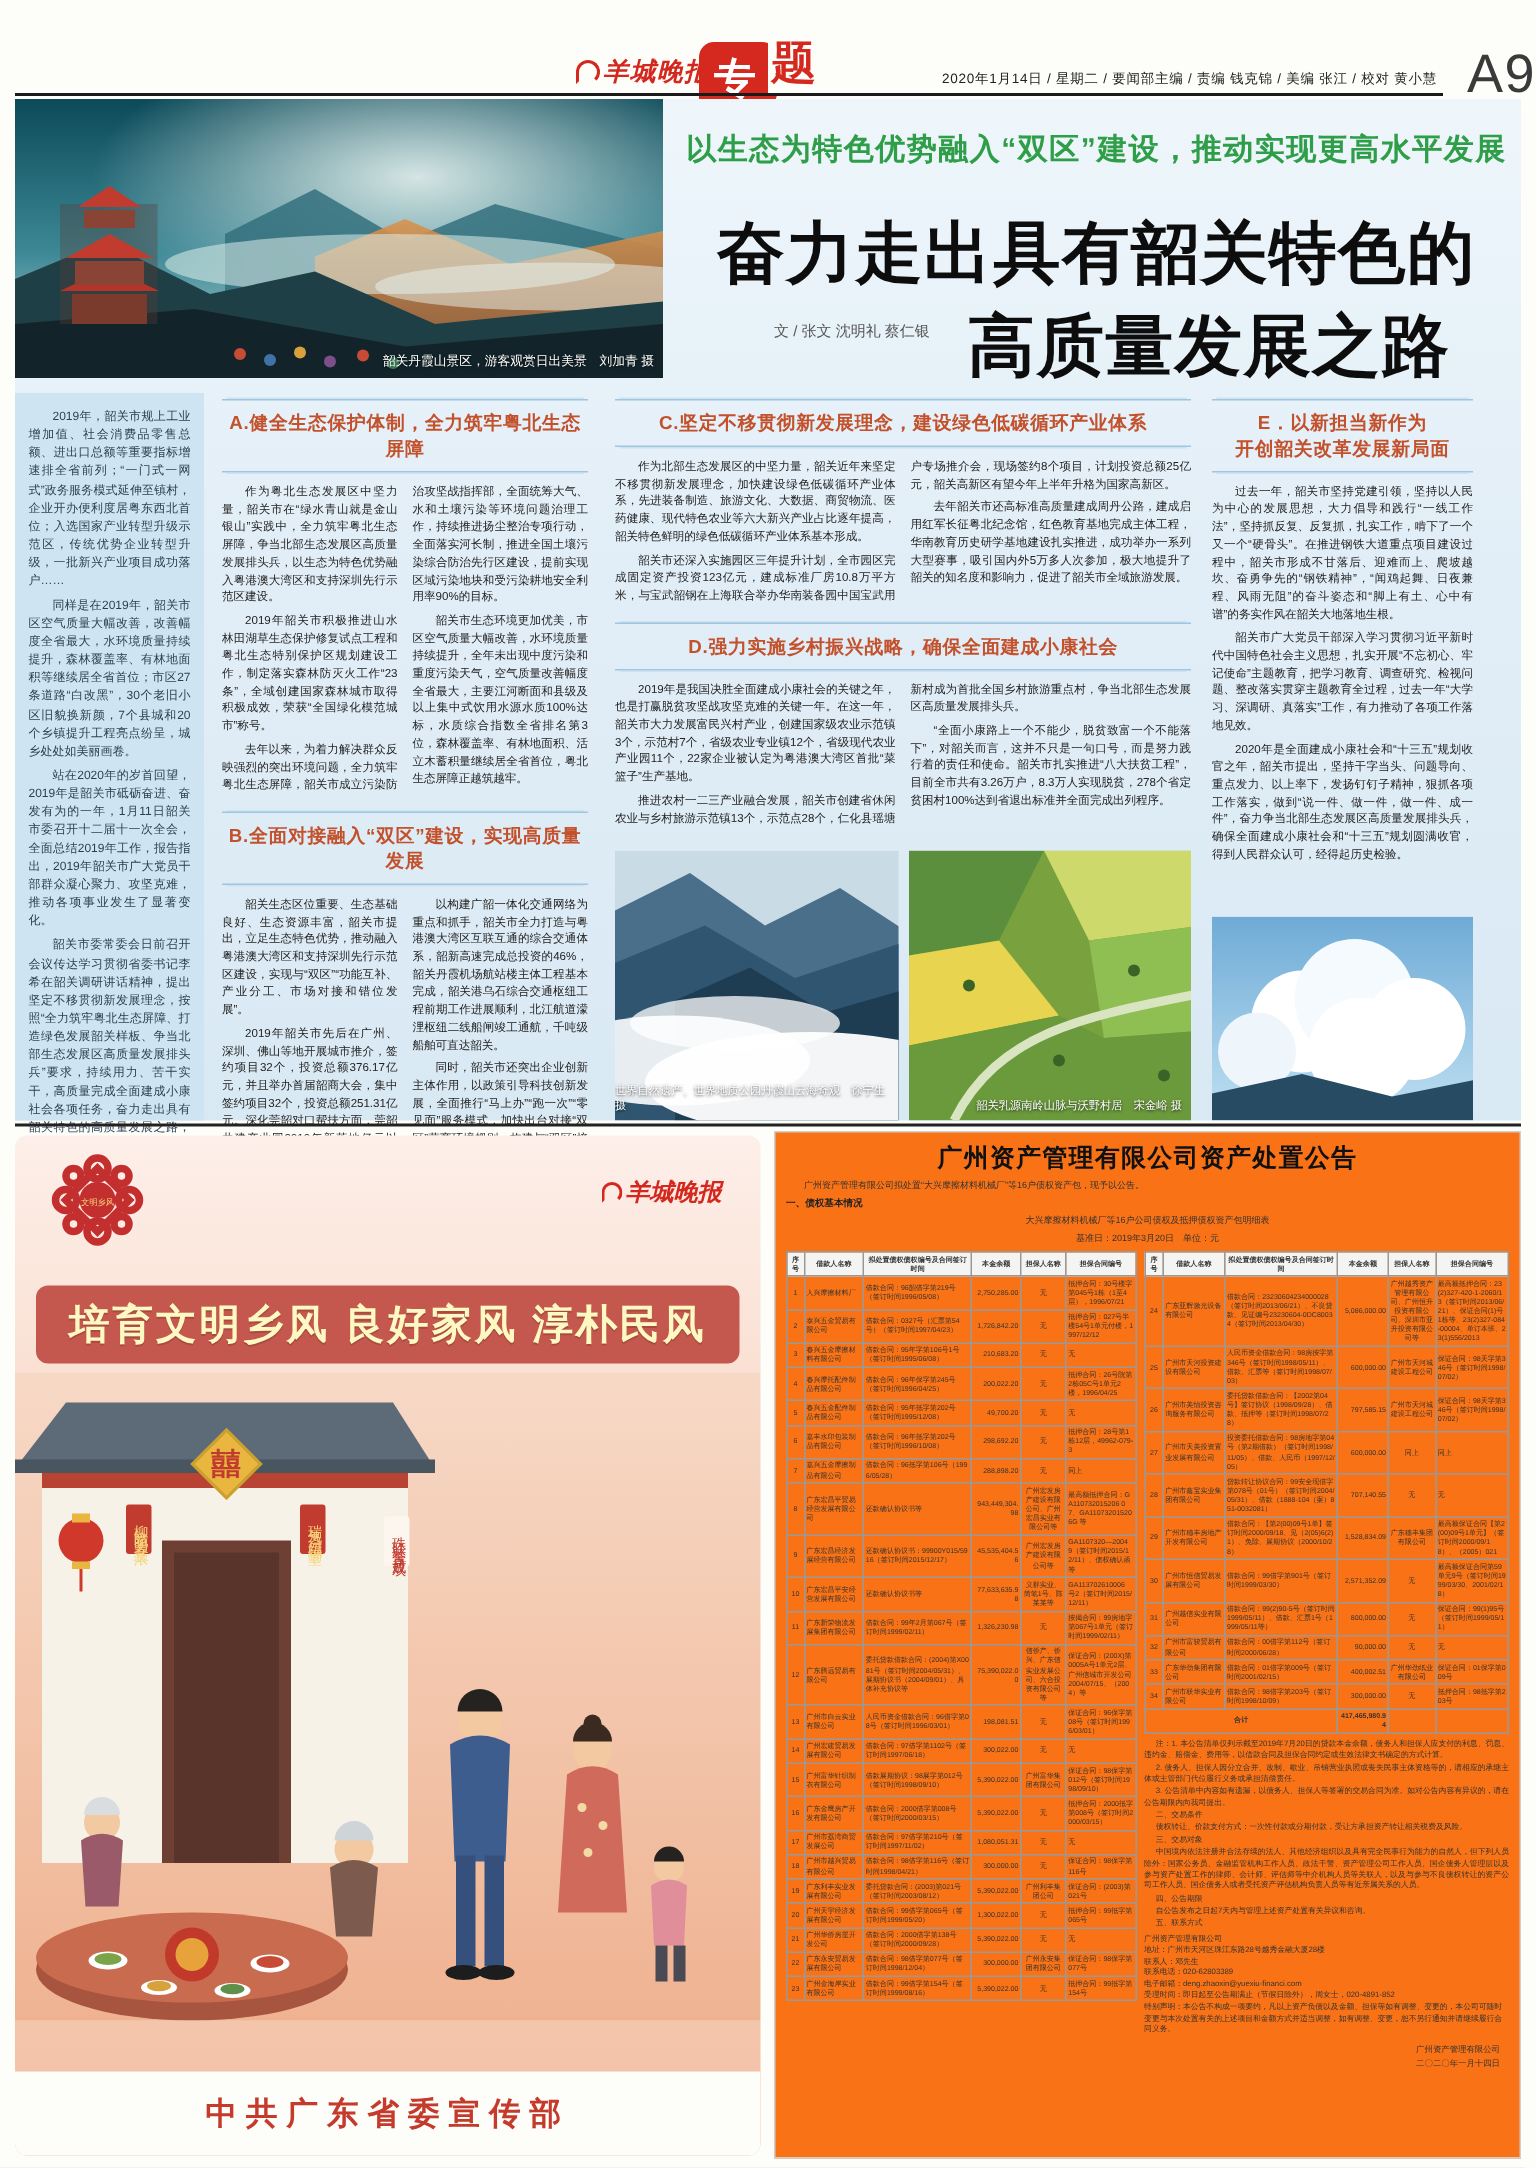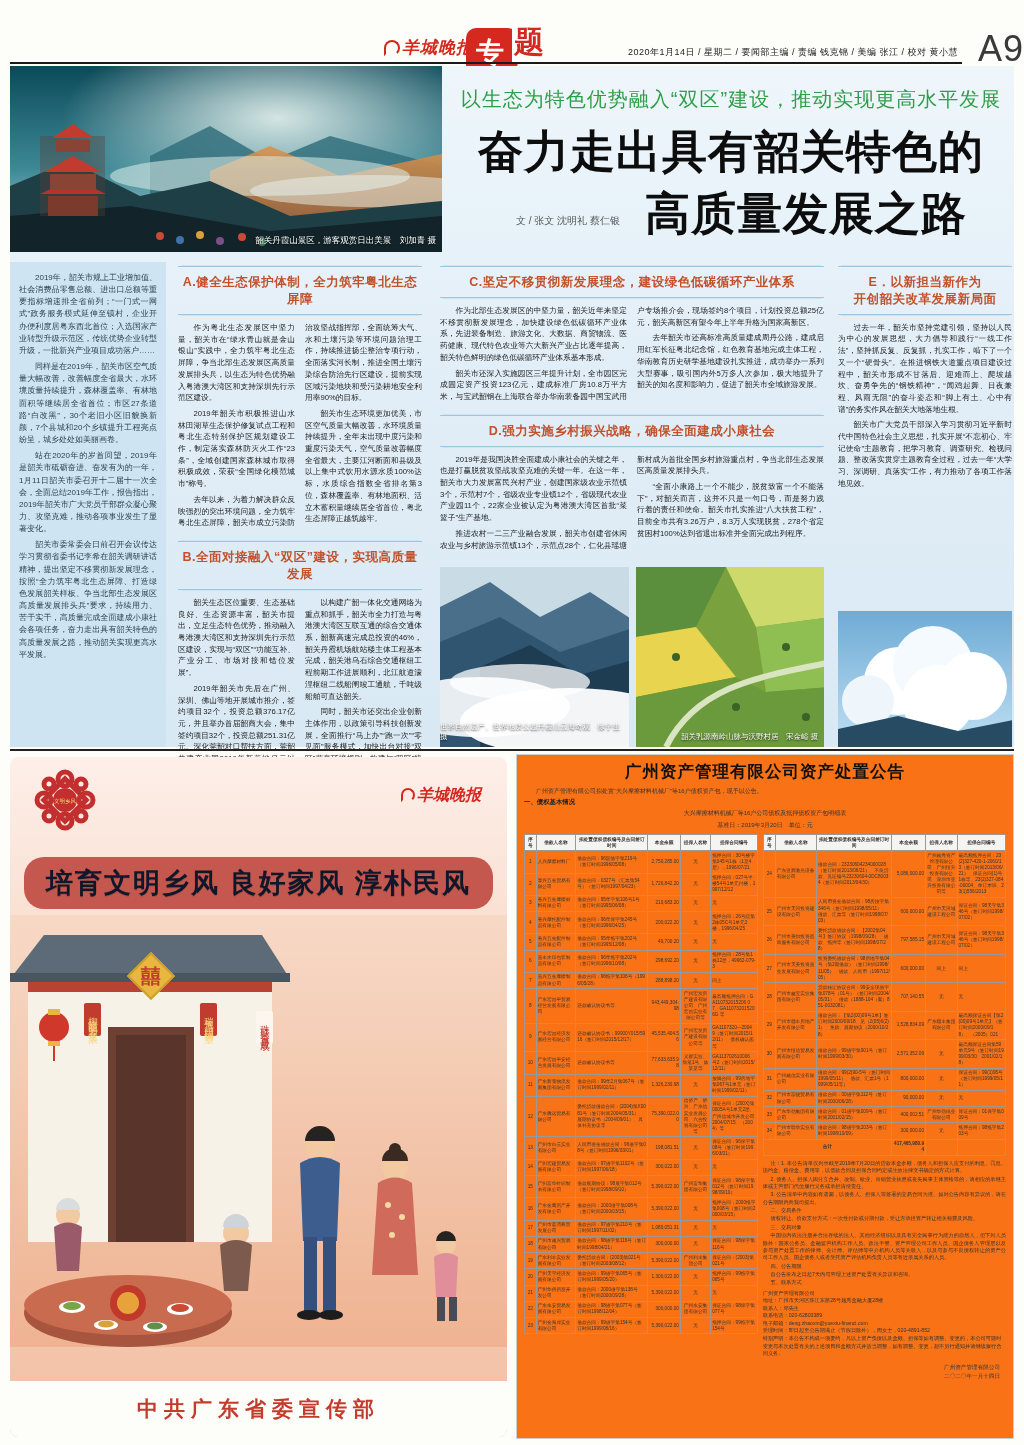--- a/index.html
+++ b/index.html
@@ -19,27 +19,27 @@
   .dateline { position:absolute; right:66px; top:22px; font-size:9px; color:#222; letter-spacing:.5px; }
   .pageno { position:absolute; right:0; top:4px; font-size:36px; color:#3a3a3a; font-weight:400; letter-spacing:1px; }
   .mast-rule { position:absolute; top:38px; left:10px; right:62px; height:2px; background:#1a1a1a; }
 
   
   .feature { position:absolute; top:66px; left:10px; width:1004px; height:681px; background:linear-gradient(180deg,#eef6fb 0%,#e2eef7 45%,#d9e9f4 100%); }
   .main-photo { position:absolute; left:0; top:0; width:432px; height:186px; overflow:hidden; }
   .main-photo svg { display:block; }
   .photo-caption { position:absolute; right:6px; bottom:5px; color:#fff; font-size:8.5px; text-shadow:0 1px 2px rgba(0,0,0,.8); }
   .head-block { position:absolute; left:438px; top:20px; width:566px; height:170px; text-align:center; }
-  .kicker { color:#2f9e49; font-size:20px; font-weight:normal; letter-spacing:1px; margin-bottom:9px; }
+  .kicker { color:#2f9e49; font-size:20px; font-weight:bold; letter-spacing:1px; margin-bottom:26px; }
   .title1 { color:#0d0d0d; font-size:45px; font-weight:900; letter-spacing:1px; white-space:nowrap; }
   .title2 { color:#0d0d0d; font-size:45px; font-weight:900; letter-spacing:1px; white-space:nowrap; padding-left:150px; margin-top:2px; }
   .byline { position:absolute; left:68px; bottom:28px; font-size:10px; color:#555; }
 
   .body-row { position:absolute; top:196px; left:0; width:1004px; height:485px; display:flex; }
-  .intro-col { width:156px; background:#cfe4f2; padding:10px 9px; font-size:8px; line-height:1.52; color:#2b3f52; text-align:justify; }
+  .intro-col { width:126px; background:#cfe4f2; padding:10px 9px; font-size:8px; line-height:1.52; color:#2b3f52; text-align:justify; }
   .intro-col p, .art-p { text-indent:2em; margin-bottom:4px; }
   .col-ab { width:266px; padding:4px 10px 0 12px; }
   .col-cd { width:400px; padding:4px 8px 0 8px; display:flex; flex-direction:column; }
   .col-e  { width:180px; padding:4px 0 0 6px; display:flex; flex-direction:column; }
 
   .sec-head { border-top:1px solid #9ec6e0; border-bottom:1px solid #9ec6e0; padding:7px 0 6px; text-align:center; color:#c2512c; font-weight:bold; font-size:12.5px; letter-spacing:.5px; margin-bottom:7px; box-shadow:0 -4px 0 -3px #cfe2ef, 0 4px 0 -3px #cfe2ef; }
   .sec-body { font-size:7.7px; line-height:1.52; color:#222; text-align:justify; margin-bottom:12px; }
   .two-col { column-count:2; column-gap:10px; }
   .col-e .sec-head { font-size:12.5px; line-height:1.35; }
   .col-e .sec-body { margin-bottom:6px; }
@@ -50,21 +50,21 @@
   .e-photo { position:relative; width:100%; height:136px; overflow:hidden; margin-top:auto; }
 
   .bottom-rule { position:absolute; top:749px; left:10px; width:1004px; height:2px; background:#222; }
 
   
   .poster { position:absolute; left:10px; top:757px; width:497px; height:680px; background:linear-gradient(180deg,#fdefe9 0%,#f8d9c8 35%,#f2c0a4 100%); border-radius:8px; overflow:hidden; }
   .poster-top { position:relative; height:86px; }
   .knot { position:absolute; left:22px; top:10px; }
   .poster-brand { position:absolute; right:26px; top:28px; color:#d4281f; font-weight:bold; font-size:16px; font-style:italic; }
   .poster-brand .swirl { display:inline-block; width:14px; height:14px; border:2px solid #d4281f; border-radius:50% 50% 50% 0; border-bottom-color:transparent; vertical-align:-2px; margin-right:2px; }
-  .poster-banner { margin:14px 14px 0; background:#c4574e; border-radius:20px; color:#0f172a; font-size:27px; font-weight:900; text-align:center; letter-spacing:2px; padding:8px 0; text-shadow:0 1px 0 rgba(0,0,0,.15); }
+  .poster-banner { margin:14px 14px 0; background:#c4574e; border-radius:8px; color:#fef9c3; font-size:27px; font-weight:900; text-align:center; letter-spacing:2px; padding:8px 0; text-shadow:0 1px 0 rgba(0,0,0,.15); }
   .poster-scene { position:relative; height:432px; margin-top:6px; }
   .couplet { position:absolute; writing-mode:vertical-rl; background:#c23b2f; color:#f7d67a; font-size:9.5px; letter-spacing:3px; padding:6px 2px; border-radius:2px; }
   .couplet.white { background:#fdf6ee; color:#c23b2f; }
   .xi-diamond { position:absolute; width:34px; height:34px; background:#e9b63f; transform:rotate(45deg); display:flex; align-items:center; justify-content:center; border:2px solid #caa12f; }
   .xi-diamond span { transform:rotate(-45deg); color:#c23b2f; font-size:20px; font-weight:bold; }
   .poster-footer { position:absolute; left:0; bottom:0; width:100%; height:56px; background:#fdfdfa; display:flex; align-items:center; justify-content:center; }
   .poster-footer span { color:#c43b2c; font-size:21px; font-weight:bold; letter-spacing:6px; }
 
   
   .notice { position:absolute; left:516px; top:754px; width:498px; height:685px; background:#f97316; border:1px solid #cfcfcf; padding:6px 7px; }
@@ -233,20 +233,21 @@
 
       <div class="col-e">
         <div class="sec-head">
           <div>E．以新担当新作为</div>
           <div>开创韶关改革发展新局面</div>
         </div>
         <div class="sec-body">
 
         <p class="art-p">过去一年，韶关市坚持党建引领，坚持以人民为中心的发展思想，大力倡导和践行“一线工作法”，坚持抓反复、反复抓，扎实工作，啃下了一个又一个“硬骨头”。在推进钢铁大道重点项目建设过程中，韶关市形成不甘落后、迎难而上、爬坡越坎、奋勇争先的“钢铁精神”，“闻鸡起舞、日夜兼程、风雨无阻”的奋斗姿态和“脚上有土、心中有谱”的务实作风在韶关大地落地生根。</p>
             <p class="art-p">韶关市广大党员干部深入学习贯彻习近平新时代中国特色社会主义思想，扎实开展“不忘初心、牢记使命”主题教育，把学习教育、调查研究、检视问题、整改落实贯穿主题教育全过程，过去一年“大学习、深调研、真落实”工作，有力推动了各项工作落地见效。</p>
+            <p class="art-p">2020年是全面建成小康社会和“十三五”规划收官之年，韶关市提出，坚持干字当头、问题导向、重点发力、以上率下，发扬钉钉子精神，狠抓各项工作落实，做到“说一件、做一件，做一件、成一件”，奋力争当北部生态发展区高质量发展排头兵，确保全面建成小康社会和“十三五”规划圆满收官，得到人民群众认可，经得起历史检验。</p>
           </div>
         <div class="e-photo">
           <svg width="180" height="136" viewBox="0 0 180 136">
             <defs>
                 <linearGradient id="sk2" x1="0" y1="0" x2="0" y2="1">
                   <stop offset="0" stop-color="#6fabd6"></stop>
                   <stop offset="1" stop-color="#bfe0f2"></stop>
                 </linearGradient>
               </defs>
             <rect width="180" height="136" fill="url(#sk2)"></rect>

